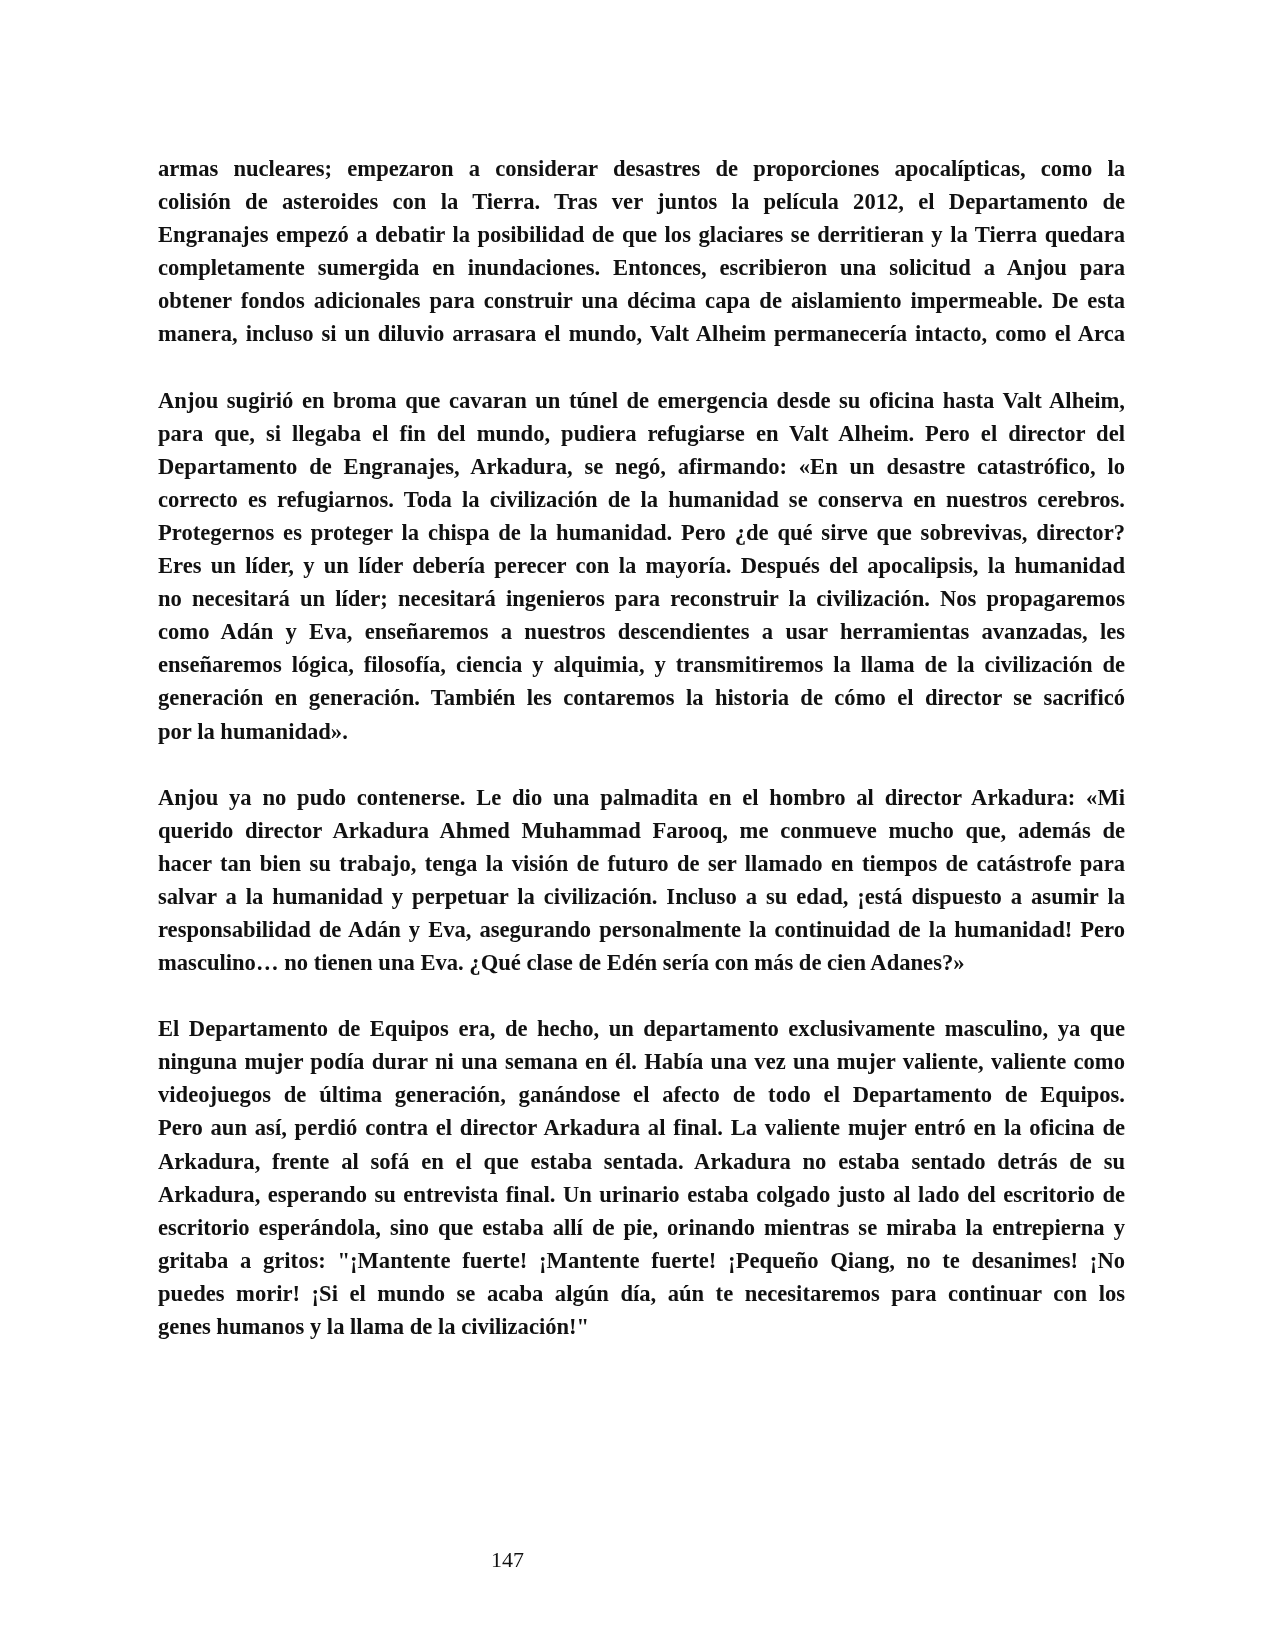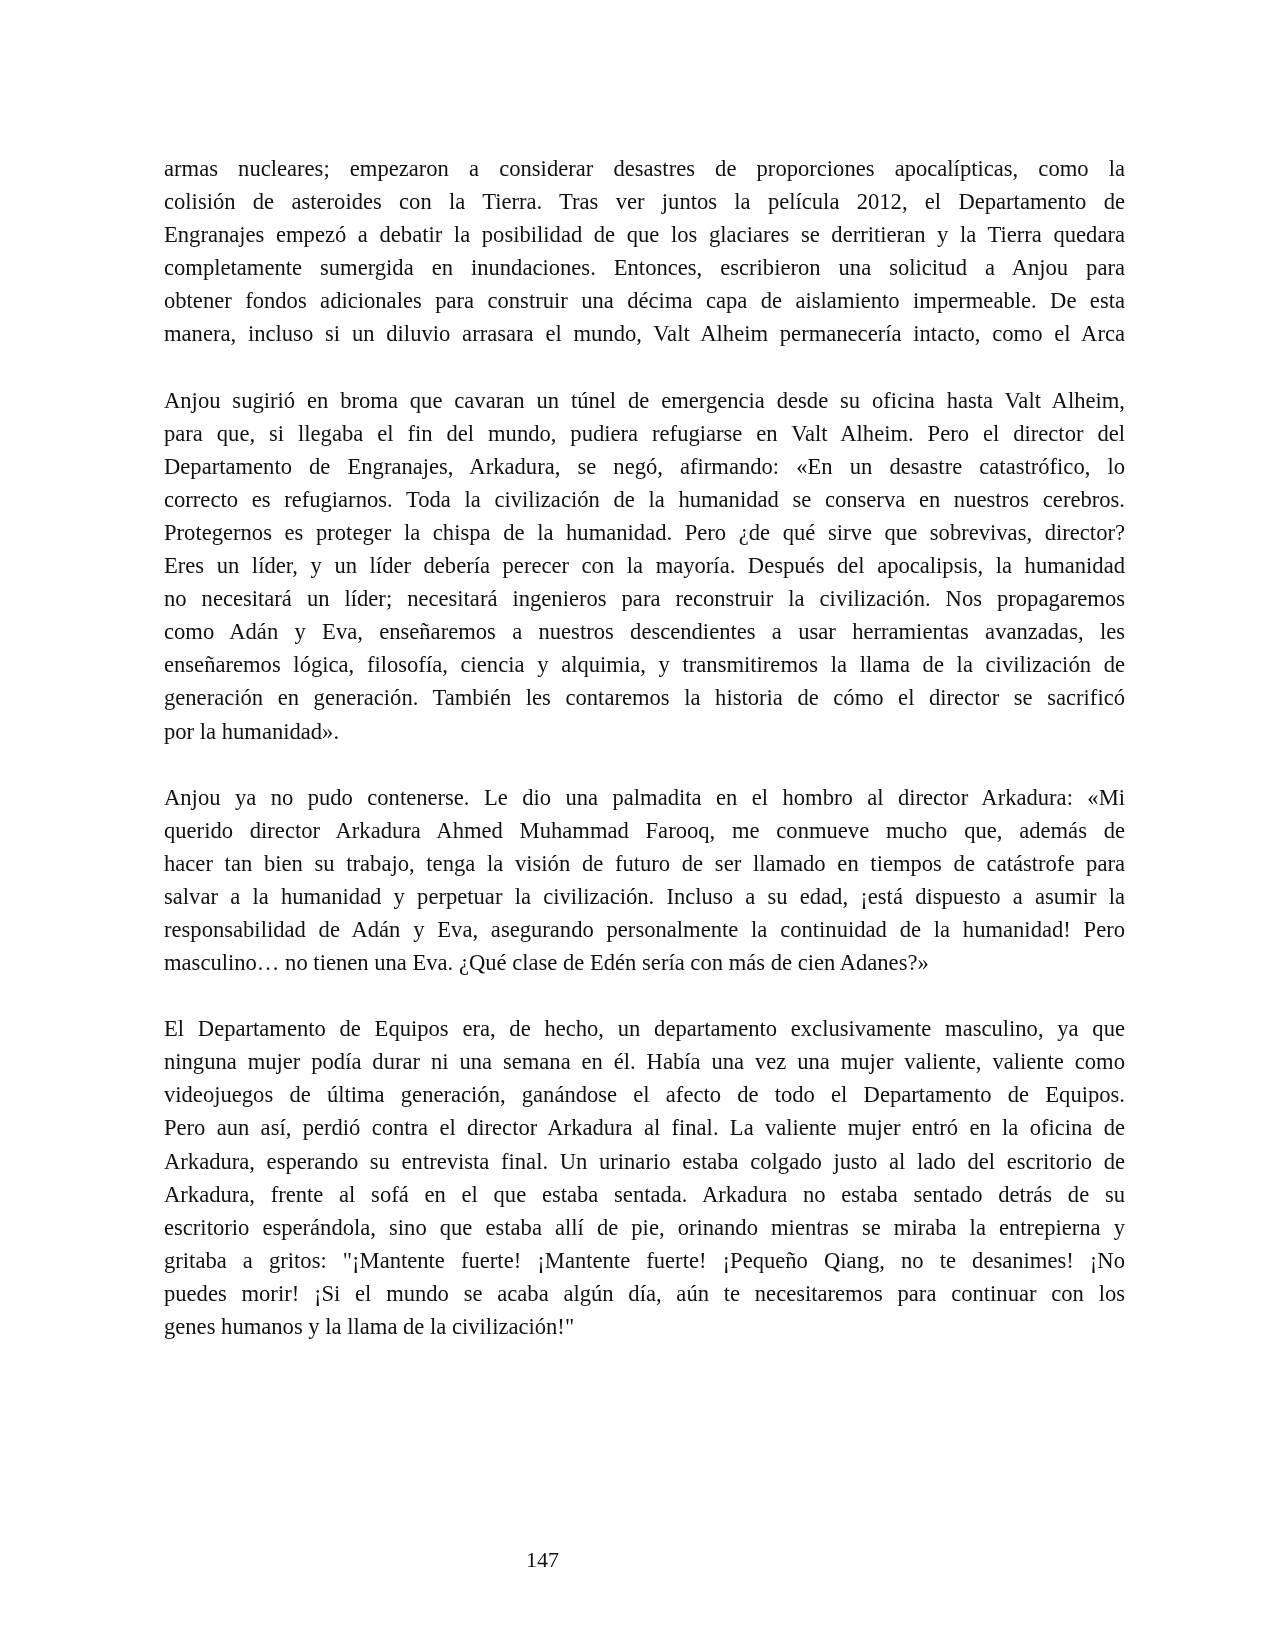--- a/index.html
+++ b/index.html
@@ -15,21 +15,22 @@
     font-family: "Liberation Serif", "DejaVu Serif", serif;
     color: #111111;
   }
   .page {
     position: absolute;
     left: 150px;
     top: 152px;
     width: 975px;
   }
   .para {
-    margin: 0 0 33px 14px;
+    margin: 0 0 33px 8px;
+    font-weight: bold;
   }
   .line {
     display: block;
     font-size: 22.6px;
     line-height: 33.1px;
     height: 33.1px;
     white-space: nowrap;
     text-align: justify;
     text-align-last: justify;
     overflow: hidden;
@@ -39,21 +40,20 @@
     text-align-last: left;
   }
   .page-number {
     position: absolute;
     left: 0;
     width: 1015px;
     top: 1545px;
     text-align: center;
     font-size: 22px;
     line-height: 30px;
-    margin-left: 35px;
   }
 </style>
 </head>
 <body>
 
 <div class="page">
 
   <p class="para">
     <span class="line">armas nucleares; empezaron a considerar desastres de proporciones apocalípticas, como la</span>
     <span class="line">colisión de asteroides con la Tierra. Tras ver juntos la película 2012, el Departamento de</span>
@@ -84,22 +84,22 @@
     <span class="line">salvar a la humanidad y perpetuar la civilización. Incluso a su edad, ¡está dispuesto a asumir la</span>
     <span class="line">responsabilidad de Adán y Eva, asegurando personalmente la continuidad de la humanidad! Pero</span>
     <span class="line last">masculino… no tienen una Eva. ¿Qué clase de Edén sería con más de cien Adanes?»</span>
   </p>
 
   <p class="para">
     <span class="line">El Departamento de Equipos era, de hecho, un departamento exclusivamente masculino, ya que</span>
     <span class="line">ninguna mujer podía durar ni una semana en él. Había una vez una mujer valiente, valiente como</span>
     <span class="line">videojuegos de última generación, ganándose el afecto de todo el Departamento de Equipos.</span>
     <span class="line">Pero aun así, perdió contra el director Arkadura al final. La valiente mujer entró en la oficina de</span>
+    <span class="line">Arkadura, frente al sofá en el que estaba sentada. Arkadura no estaba sentado detrás de su</span>
     <span class="line">Arkadura, esperando su entrevista final. Un urinario estaba colgado justo al lado del escritorio de</span>
-    <span class="line">Arkadura, frente al sofá en el que estaba sentada. Arkadura no estaba sentado detrás de su</span>
     <span class="line">escritorio esperándola, sino que estaba allí de pie, orinando mientras se miraba la entrepierna y</span>
     <span class="line">gritaba a gritos: "¡Mantente fuerte! ¡Mantente fuerte! ¡Pequeño Qiang, no te desanimes! ¡No</span>
     <span class="line">puedes morir! ¡Si el mundo se acaba algún día, aún te necesitaremos para continuar con los</span>
     <span class="line last">genes humanos y la llama de la civilización!"</span>
   </p>
 
 </div>
 
 <div class="page-number">147</div>
 

